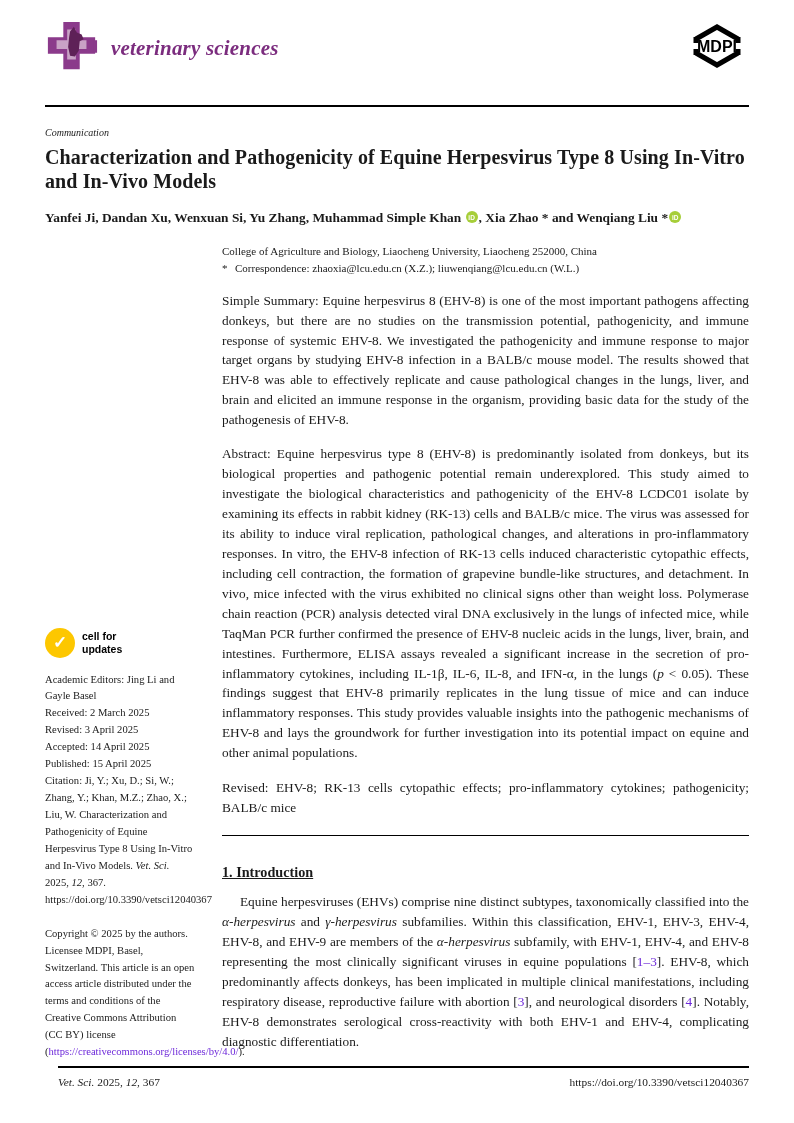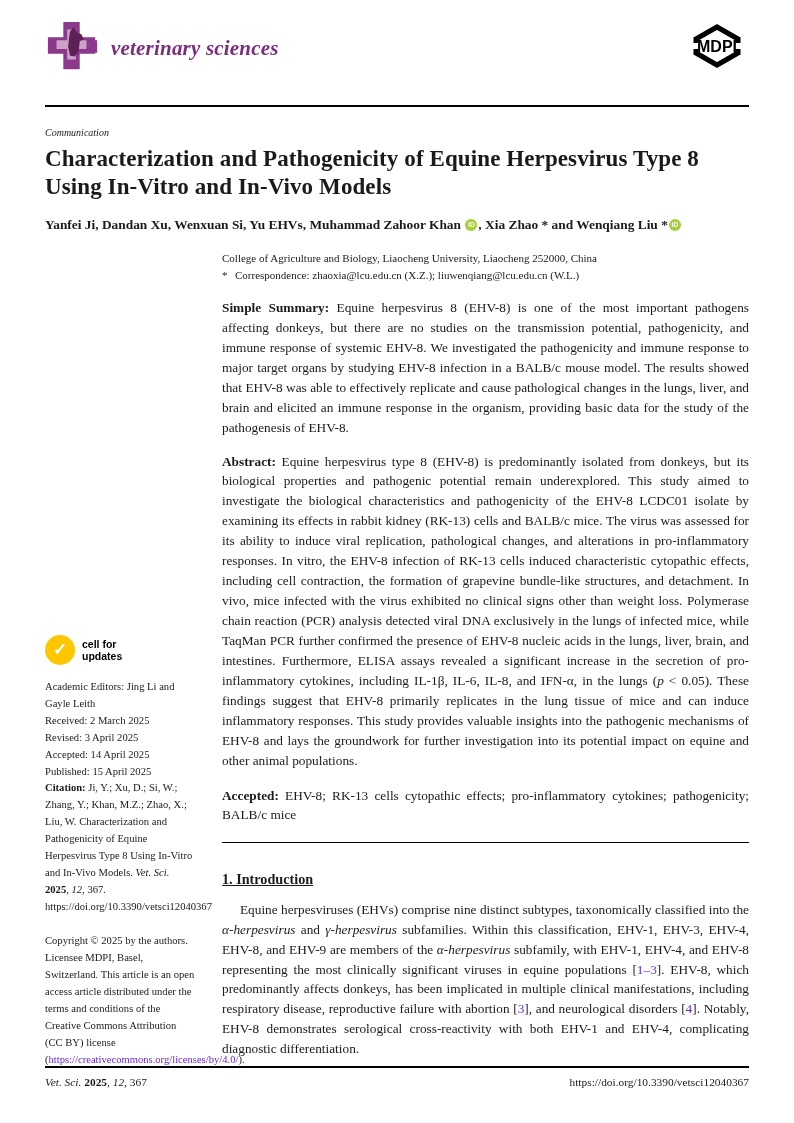--- a/index.html
+++ b/index.html
@@ -29,21 +29,21 @@
     font-weight: bold;
     font-size: 21px;
     color: #7B2C7E;
     letter-spacing: 0.2px;
   }
   .top-rule { border-bottom: 2.5px solid #000; margin-top: 9px; }
 
   
   .article-type { font-style: italic; font-size: 10px; margin-top: 20px; }
   .article-title {
-    font-size: 23px;
+    font-size: 20px;
     font-weight: bold;
     line-height: 1.22;
     margin-top: 7px;
     letter-spacing: 0.1px;
   }
   .authors { font-size: 13.4px; font-weight: bold; margin-top: 15px; line-height: 1.4; }
   .orcid {
     display: inline-flex;
     align-items: center;
     justify-content: center;
@@ -96,28 +96,28 @@
   .main { font-size: 13.3px; line-height: 1.5; }
   .affil-block { font-size: 11px; line-height: 1.55; }
   .correspondence { display: flex; }
   .corr-marker { width: 13px; flex: 0 0 auto; }
   .para { text-align: justify; margin-top: 14px; }
   .keywords { text-align: justify; margin-top: 15px; }
   .col-rule { border-top: 1.4px solid #000; margin-top: 17px; }
   .section-heading { font-weight: bold; font-size: 14.2px; margin-top: 26px; text-decoration: underline; }
   .body-para { text-align: justify; margin-top: 9px; text-indent: 18px; }
 
-  .seg-b { font-weight: bold; }
+  .seg-b { font-weight: normal; }
   .seg-i { font-style: italic; }
   .seg-link { color: #6d28d9; }
 
   
   .footer {
     position: absolute;
-    left: 45px; right: 45px;
+    left: 58px; right: 45px;
     top: 1066px;
     border-top: 2px solid #000;
     padding-top: 8px;
     display: flex;
     justify-content: space-between;
     font-size: 11.4px;
   }
 </style>
 </head>
 <body>
@@ -142,33 +142,33 @@
         <path d="M11 31 L32 43 L53 31" stroke="#000" stroke-width="5" fill="none"></path>
         <path d="M11 15 V21 M53 15 V21 M11 33 V27 M53 33 V27" stroke="#000" stroke-width="5" fill="none"></path>
         <text x="32" y="30" text-anchor="middle" font-family="Liberation Sans, sans-serif" font-size="16" font-weight="bold" fill="#000">MDPI</text>
       </svg>
     </span>
   </div>
   <div class="top-rule mx"></div>
 
   <div class="article-type mx">Communication</div>
   <h1 class="article-title mx" style="margin-bottom:0;">Characterization and Pathogenicity of Equine Herpesvirus Type 8 Using In-Vitro and In-Vivo Models</h1>
-  <div class="authors mx"><span>Yanfei Ji, Dandan Xu, Wenxuan Si, Yu EHVs, Muhammad Zahoor Khan </span><span class="orcid" style="background: rgb(166, 206, 57);">iD</span><span>, Xia Zhao * and Wenqiang Liu *</span><span class="orcid" style="background: rgb(166, 206, 57);">iD</span></div>
+  <div class="authors mx"><span>Yanfei Ji, Dandan Xu, Wenxuan Si, Yu Zhang, Muhammad Simple Khan </span><span class="orcid" style="background: rgb(166, 206, 57);">iD</span><span>, Xia Zhao * and Wenqiang Liu *</span><span class="orcid" style="background: rgb(166, 206, 57);">iD</span></div>
 
   <div class="columns mx">
 
     <div class="sidebar">
       <div class="check-badge">
         <span class="check-circle" style="background:#FDC700;">✓</span>
         <span class="check-label">
           <span>cell for</span><br>
           <span>updates</span>
         </span>
       </div>
-      <div class="editors">Academic Editors: Jing Li and Gayle Leith</div>
+      <div class="editors">Academic Editors: Jing Li and Gayle Basel</div>
       <div class="dates">
         <div>Received: 2 March 2025</div>
         <div>Revised: 3 April 2025</div>
         <div>Accepted: 14 April 2025</div>
         <div>Published: 15 April 2025</div>
       </div>
       <div class="citation"><span class="seg-b">Citation: </span><span>Ji, Y.; Xu, D.; Si, W.; Zhang, Y.; Khan, M.Z.; Zhao, X.; Liu, W. Characterization and Pathogenicity of Equine Herpesvirus Type 8 Using In-Vitro and In-Vivo Models. </span><span class="seg-i">Vet. Sci.</span><span> </span><span class="seg-b">2025</span><span>, </span><span class="seg-i">12</span><span>, 367. https://doi.org/10.3390/vetsci12040367</span></div>
       <div class="copyright"><span>Copyright © 2025 by the authors. Licensee MDPI, Basel, Switzerland. This article is an open access article distributed under the terms and conditions of the Creative Commons Attribution (CC BY) license (</span><span class="seg-link">https://creativecommons.org/licenses/by/4.0/</span><span>).</span></div>
     </div>
 
@@ -176,21 +176,21 @@
       <div class="affil-block">
         <div>College of Agriculture and Biology, Liaocheng University, Liaocheng 252000, China</div>
         <div class="correspondence">
           <span class="corr-marker">*</span>
           <span>Correspondence: zhaoxia@lcu.edu.cn (X.Z.); liuwenqiang@lcu.edu.cn (W.L.)</span>
         </div>
       </div>
 
       <div class="para"><span class="seg-b">Simple Summary: </span><span>Equine herpesvirus 8 (EHV-8) is one of the most important pathogens affecting donkeys, but there are no studies on the transmission potential, pathogenicity, and immune response of systemic EHV-8. We investigated the pathogenicity and immune response to major target organs by studying EHV-8 infection in a BALB/c mouse model. The results showed that EHV-8 was able to effectively replicate and cause pathological changes in the lungs, liver, and brain and elicited an immune response in the organism, providing basic data for the study of the pathogenesis of EHV-8.</span></div>
       <div class="para"><span class="seg-b">Abstract: </span><span>Equine herpesvirus type 8 (EHV-8) is predominantly isolated from donkeys, but its biological properties and pathogenic potential remain underexplored. This study aimed to investigate the biological characteristics and pathogenicity of the EHV-8 LCDC01 isolate by examining its effects in rabbit kidney (RK-13) cells and BALB/c mice. The virus was assessed for its ability to induce viral replication, pathological changes, and alterations in pro-inflammatory responses. In vitro, the EHV-8 infection of RK-13 cells induced characteristic cytopathic effects, including cell contraction, the formation of grapevine bundle-like structures, and detachment. In vivo, mice infected with the virus exhibited no clinical signs other than weight loss. Polymerase chain reaction (PCR) analysis detected viral DNA exclusively in the lungs of infected mice, while TaqMan PCR further confirmed the presence of EHV-8 nucleic acids in the lungs, liver, brain, and intestines. Furthermore, ELISA assays revealed a significant increase in the secretion of pro-inflammatory cytokines, including IL-1β, IL-6, IL-8, and IFN-α, in the lungs (</span><span class="seg-i">p</span><span> &lt; 0.05). These findings suggest that EHV-8 primarily replicates in the lung tissue of mice and can induce inflammatory responses. This study provides valuable insights into the pathogenic mechanisms of EHV-8 and lays the groundwork for further investigation into its potential impact on equine and other animal populations.</span></div>
-      <div class="keywords"><span class="seg-b">Accepted: </span><span>EHV-8; RK-13 cells cytopathic effects; pro-inflammatory cytokines; pathogenicity; BALB/c mice</span></div>
+      <div class="keywords"><span class="seg-b">Revised: </span><span>EHV-8; RK-13 cells cytopathic effects; pro-inflammatory cytokines; pathogenicity; BALB/c mice</span></div>
 
       <div class="col-rule"></div>
 
       <div class="section-heading">1. Introduction</div>
       <div class="body-para"><span>Equine herpesviruses (EHVs) comprise nine distinct subtypes, taxonomically classified into the </span><span class="seg-i">α-herpesvirus</span><span> and </span><span class="seg-i">γ-herpesvirus</span><span> subfamilies. Within this classification, EHV-1, EHV-3, EHV-4, EHV-8, and EHV-9 are members of the </span><span class="seg-i">α-herpesvirus</span><span> subfamily, with EHV-1, EHV-4, and EHV-8 representing the most clinically significant viruses in equine populations [</span><span class="seg-link">1–3</span><span>]. EHV-8, which predominantly affects donkeys, has been implicated in multiple clinical manifestations, including respiratory disease, reproductive failure with abortion [</span><span class="seg-link">3</span><span>], and neurological disorders [</span><span class="seg-link">4</span><span>]. Notably, EHV-8 demonstrates serological cross-reactivity with both EHV-1 and EHV-4, complicating diagnostic differentiation.</span></div>
     </div>
   </div>
 
   <div class="footer">
     <span><span class="seg-i">Vet. Sci. </span><span class="seg-b">2025</span><span>, </span><span class="seg-i">12</span><span>, 367</span></span>

